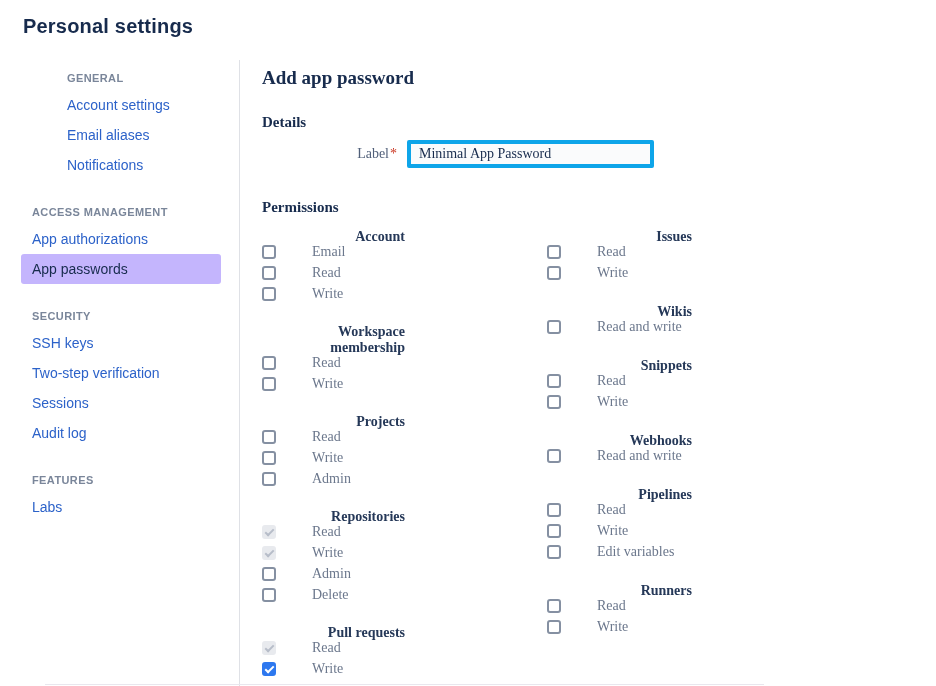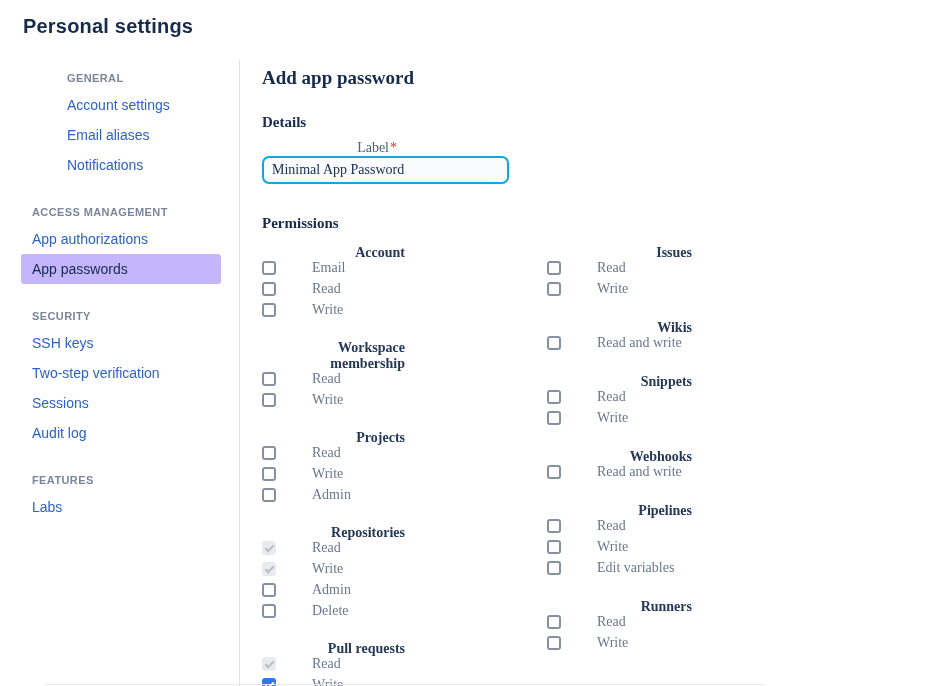--- a/index.html
+++ b/index.html
@@ -17,24 +17,24 @@
   .side-header { font-size:11px; font-weight:700; color:#7a869a; letter-spacing:.4px; padding-left:32px; line-height:16px; margin-bottom:4px; }
   .side-item { display:flex; align-items:center; height:30px; margin:0 18px 0 21px; padding-left:11px; border-radius:3px; font-size:14px; color:#2c62c9; text-decoration:none; cursor:pointer; }
   .side-item.selected { background:#c4b5fd; color:#172b4d; }
 
   
   .main { flex:1; box-sizing:border-box; padding:6px 0 0 22px;font-family:Liberation Serif, serif; }
   .main-title { margin:0 0 23px; font-size:19px; font-weight:700; line-height:24px; color:#172b4d; }
   .section-heading { margin:0 0 9px; font-size:15px; font-weight:700; line-height:18px; color:#172b4d; }
   .perm-heading { margin:30px 0 13px; }
 
-  .field-row { display:flex; align-items:flex-start;flex-direction:column; }
+  .field-row { display:flex; align-items:center; }
   .field-label { width:135px; flex:none; text-align:right; margin-right:10px; font-size:14px; color:#505f79; }
   .req { color:#ca3521; margin-left:1px; }
-  .text-input { box-sizing:border-box; width:247px; height:28px; border:2px solid #0ea5e9; border-radius:7px; background:#fafbfc; padding:0 8px; font-size:14px; color:#172b4d; font-family:inherit; outline:none; }
+  .text-input { box-sizing:border-box; width:247px; height:28px; border:4px solid #0ea5e9; border-radius:2px; background:#fafbfc; padding:0 8px; font-size:14px; color:#172b4d; font-family:inherit; outline:none; }
 
   .perm-columns { display:flex; }
   .perm-col-left { width:285px; flex:none; }
   .perm-col-right { flex:1; }
   .perm-group { display:flex; align-items:flex-start; margin-bottom:16px;flex-direction:column; }
   .perm-col-right .perm-group { margin-bottom:17px; }
   .perm-group-label { width:143px; flex:none; text-align:right; margin-right:16px; font-size:14px; font-weight:700; color:#253858; line-height:16px; }
   .perm-col-right .perm-group-label { width:145px; margin-right:14px; }
   .cb-row { display:flex; align-items:center; height:14px; margin-bottom:7px; cursor:pointer;gap:29px; }
   .cb-label { margin-left:7px; font-size:14px; line-height:14px; color:#6b778c; }

